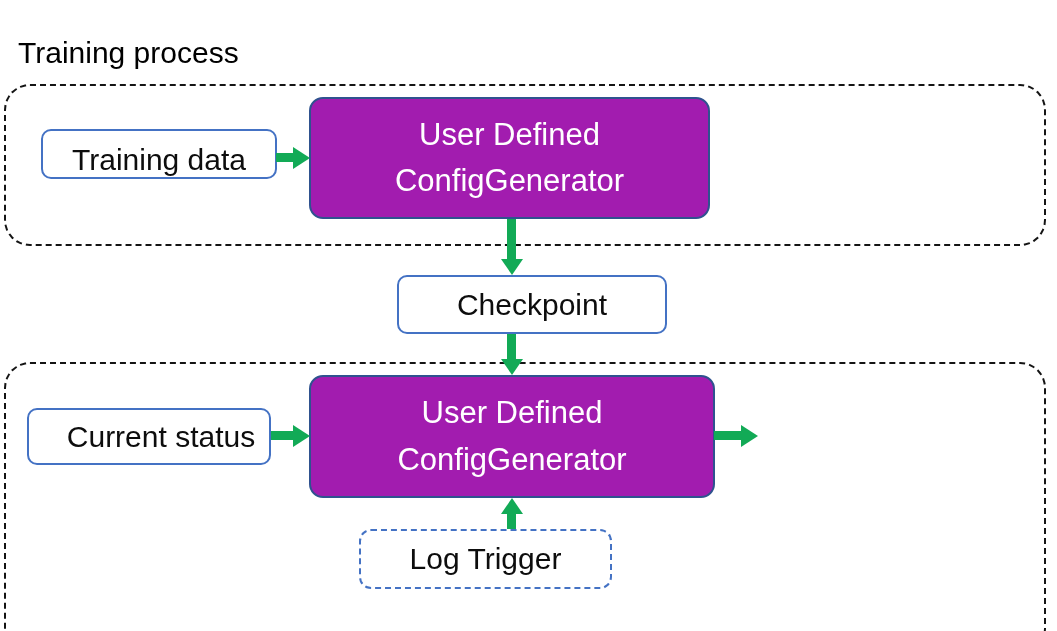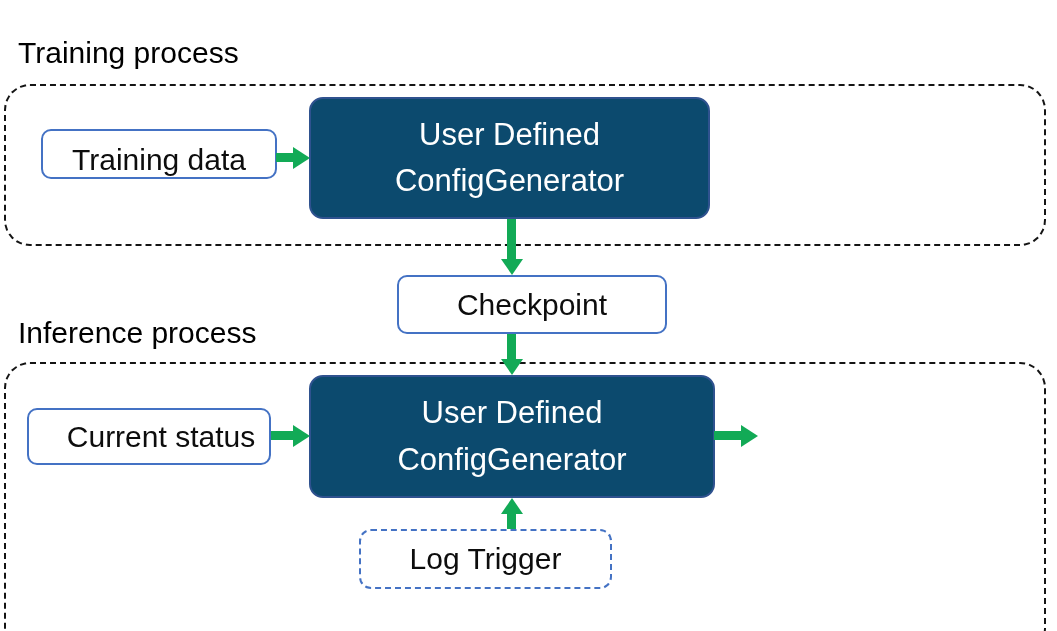--- a/index.html
+++ b/index.html
@@ -33,21 +33,21 @@
     align-items:center;
     justify-content:center;
     background:#ffffff;
     border:2.2px solid #4472C4;
     border-radius:10px;
     font-size:30px;
     white-space:nowrap;
     z-index:2;
   }
   .box.solid{
-    background:#0c4a6e;
+    background:#a21caf;
     border:2.5px solid #2F528F;
     border-radius:14px;
     color:#ffffff;
     font-size:31px;
   }
   .box.solid .lines{text-align:center;line-height:1.5;}
   .box.dashed-blue{
     border:2.4px dashed #4472C4;
     border-radius:12px;
     justify-content:center;
@@ -95,21 +95,20 @@
 
   <div class="box" style="left:397px;top:243px;width:270px;height:59px;">
     <span>Checkpoint</span>
   </div>
 
   <div class="arrow down" style="left:500px;top:302px;width:23px;height:41px;">
     <span class="shaft"></span>
     <span class="head"></span>
   </div>
 
-  <div class="section-title" style="left:18px;top:284px;">Inference process</div>
 
   <div class="process-container" style="left:4px;top:330px;width:1042px;height:293px;"></div>
 
   <div class="box" style="left:27px;top:376px;width:244px;height:57px;padding-left:24px;">
     <span>Current status</span>
   </div>
 
   <div class="arrow right" style="left:271px;top:392px;width:39px;height:23px;">
     <span class="shaft"></span>
     <span class="head"></span>

